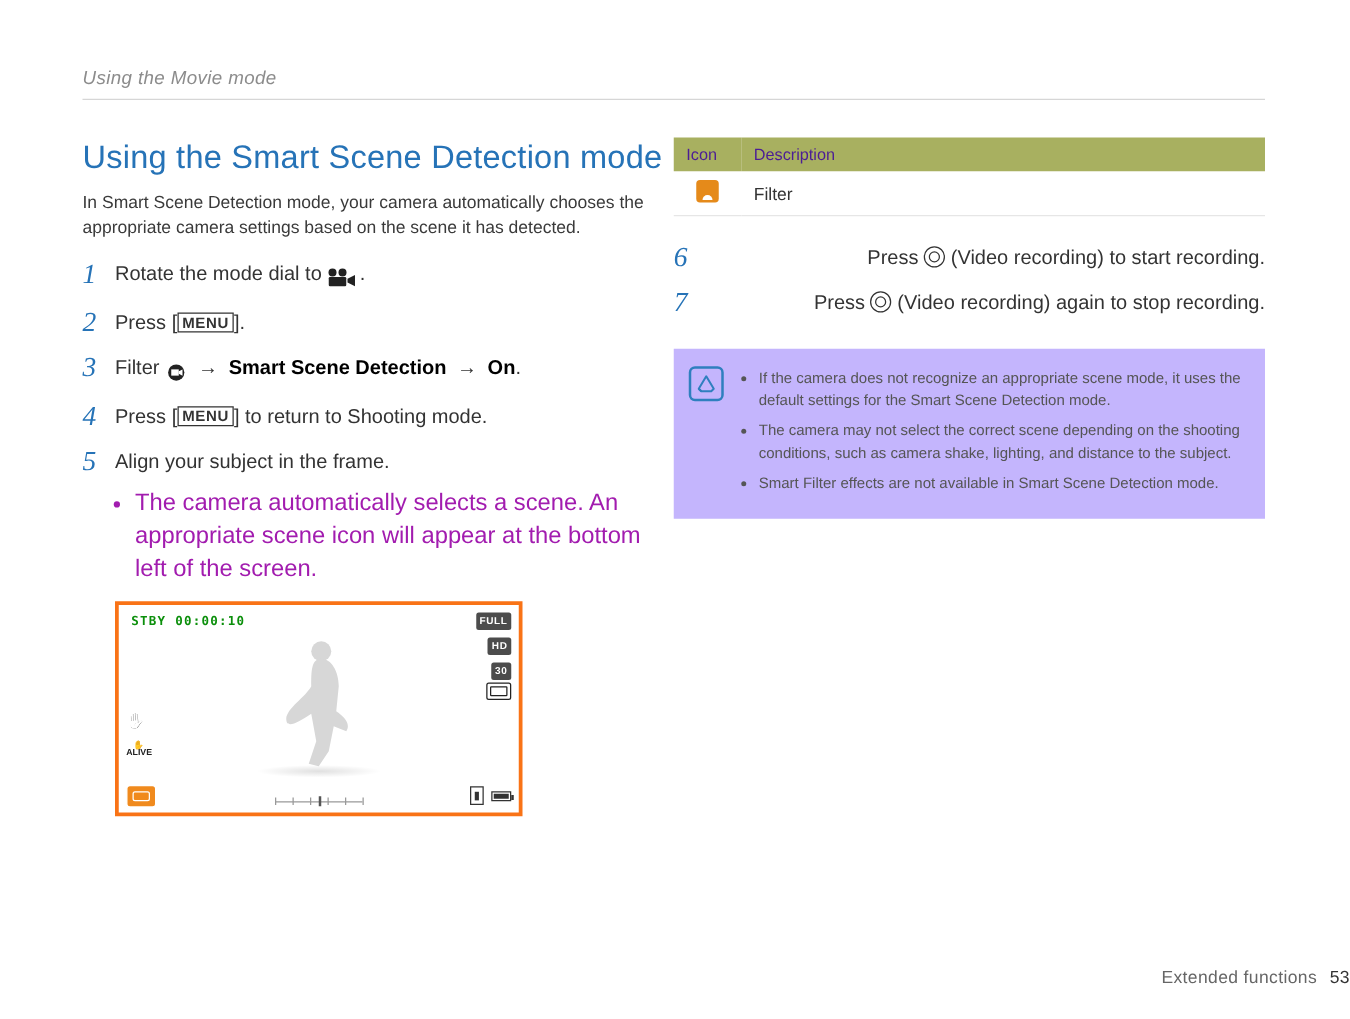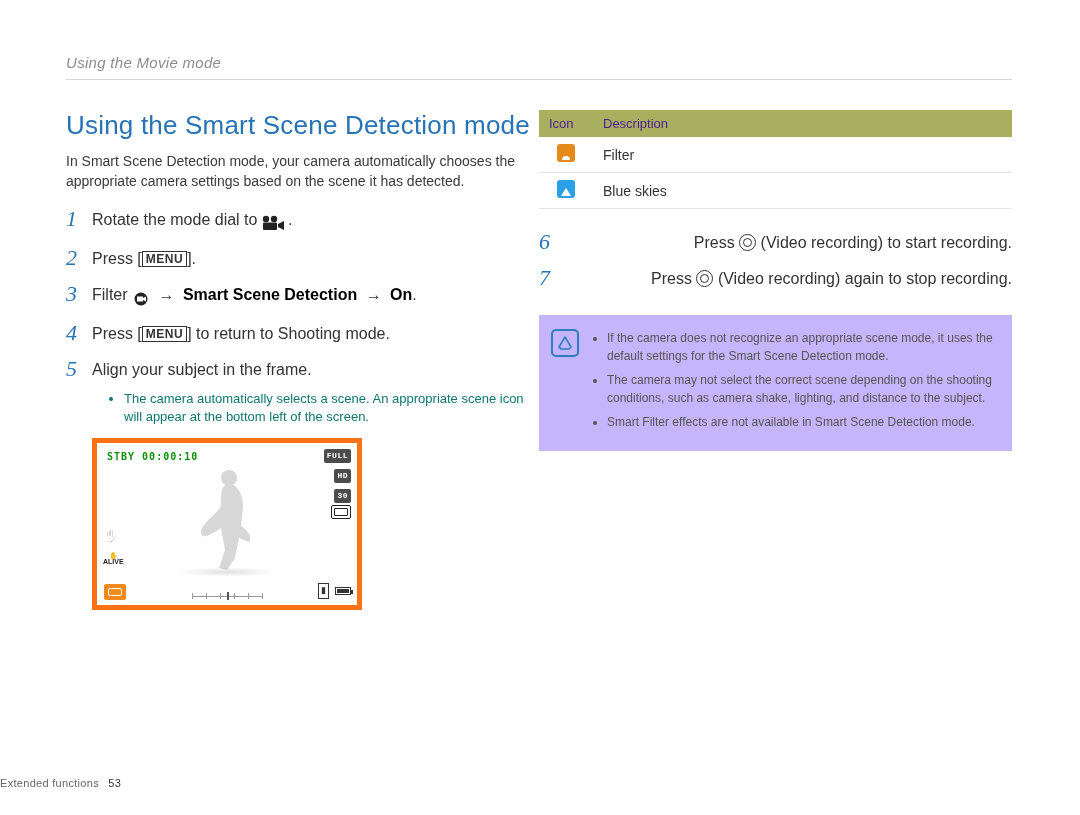--- a/index.html
+++ b/index.html
@@ -69,23 +69,23 @@
     font-family: Georgia, "Times New Roman", serif;
     font-style: italic;
     font-size: 22px;
     color: #2673b7;
     line-height: 1;
     width: 20px;
     text-align: left;
   }
   ol.steps ul.sub {
     list-style: disc;
-    font-size: 13px;
-    color: #0f766e;
-    margin: 8px 0 0 32px;
+    font-size: 19px;
+    color: #a21caf;
+    margin: 8px 0 0 16px;
     padding: 0;
     line-height: 1.4;
   }
   .menu-box {
     display: inline-block;
     border: 1.5px solid #333;
     font-weight: 700;
     font-size: 12px;
     padding: 1px 3px;
     line-height: 1;
@@ -94,36 +94,36 @@
   }
   .icon-inline {
     display: inline-block;
     vertical-align: -3px;
   }
   .bold { font-weight: 600; color: #000000; }
   .arrow { margin: 0 4px; }
 
   
   .preview {
-    width: 270px;
+    width: 326px;
     height: 172px;
-    border: 5px solid #f97316;
+    border: 3px solid #f97316;
     margin-top: 12px;
     position: relative;
     background: #fff;
   }
   .preview .stby {
     position: absolute; top: 6px; left: 10px;
     font-family: monospace; font-size: 10px; color: #0b8f0b; font-weight: bold;
     letter-spacing: 1px;
   }
   .preview .right-icons {
     position: absolute; top: 6px; right: 6px;
     display: flex; flex-direction: column; gap: 6px; align-items: flex-end;
-    font-size: 9px; color: #222; font-family: Liberation Mono, monospace;
+    font-size: 9px; color: #222;
   }
   .preview .right-icons span {
     background: rgba(0,0,0,0.7); color: #fff; padding: 1px 3px; border-radius: 2px;
     font-weight: bold; font-size: 8px; letter-spacing: 0.5px;
   }
   .preview .iframe {
     position: absolute; top: 62px; right: 6px; width: 20px; height: 14px;
     border: 1.5px solid #222; border-radius: 2px;
   }
   .preview .iframe::after { content:''; position:absolute; inset:2px; border:1px solid #222; border-radius:1px;}
@@ -236,21 +236,21 @@
   .rec-btn {
     display:inline-block; width:17px; height:17px; border:1.8px solid #333; border-radius:50%;
     position:relative; vertical-align:-3px;
   }
   .rec-btn::after{ content:''; position:absolute; inset:3px; border:1.5px solid #333; border-radius:50%;}
 
   .movie-icon svg, .cam-icon svg { vertical-align:-3px; }
 
   .footer {
     position:absolute; bottom: 26px; left:0; right:0;
-    text-align:left; font-size:11px; color:#666; letter-spacing:0.3px;
+    text-align:right; font-size:14px; color:#666; letter-spacing:0.3px;
   }
   .footer .pn { margin-left:6px; font-weight:400; color:#333;}
 </style>
 </head>
 <body>
 
 <div class="page">
   <div class="breadcrumb">Using the Movie mode</div>
 
   <div class="columns">
@@ -337,24 +337,20 @@
         <thead>
           <tr>
             <th>Icon</th>
             <th>Description</th>
           </tr>
         </thead>
         <tbody>
           <tr>
             <td><span class="sq orange"><span class="sun"></span></span></td>
             <td>Filter</td>
-          </tr>
-          <tr>
-            <td><span class="sq blue"><span class="mtn"></span></span></td>
-            <td>Blue skies</td>
           </tr>
         </tbody>
       </table>
 
       <ol class="steps" start="6" style="counter-reset: step 5; text-align: right;">
         <li>
           <span>Press </span><span class="rec-btn"></span><span> (Video recording) to start recording.</span>
         </li>
         <li>
           <span>Press </span><span class="rec-btn"></span><span> (Video recording) again to stop recording.</span>

